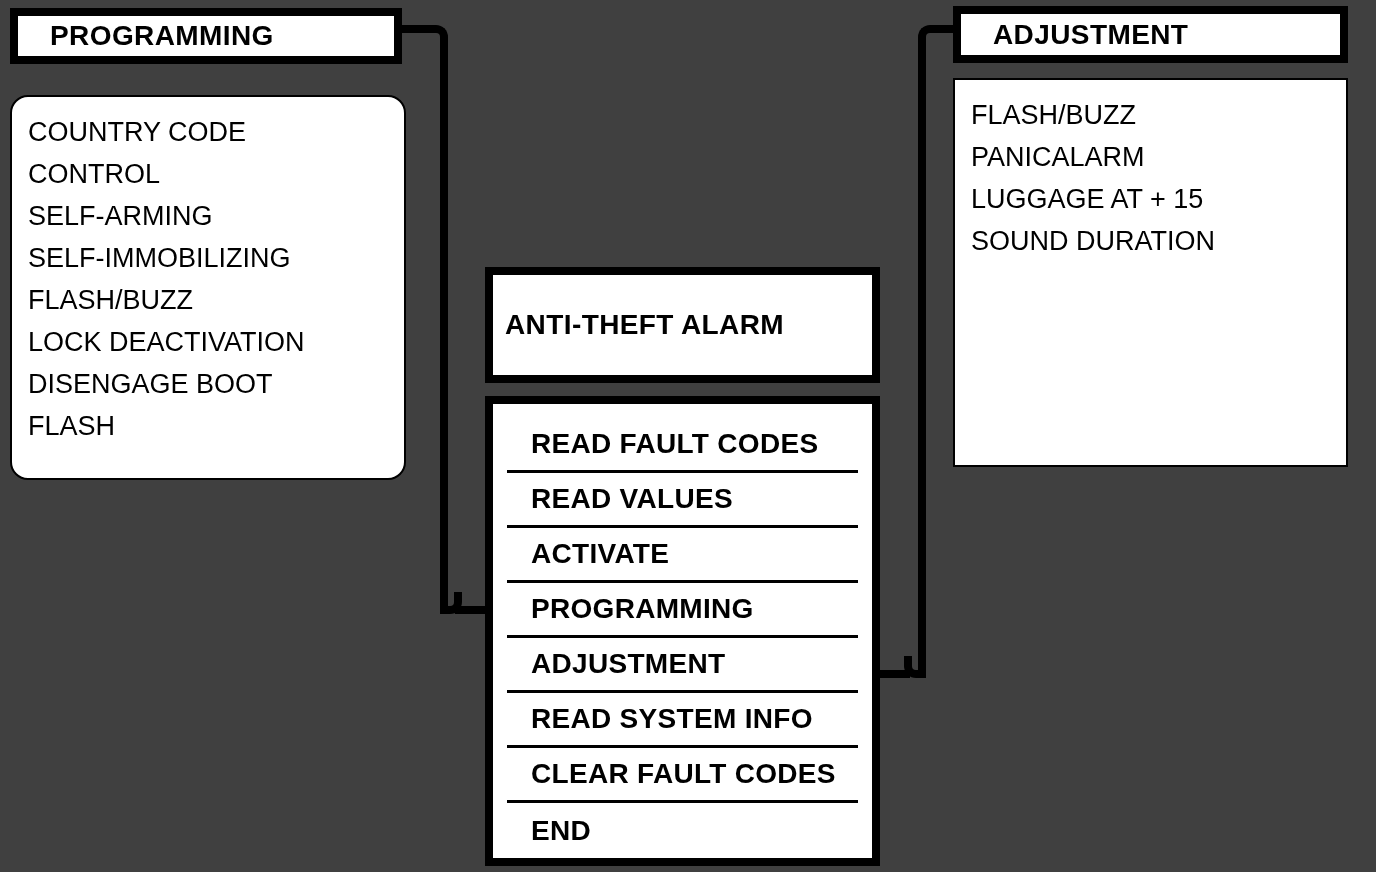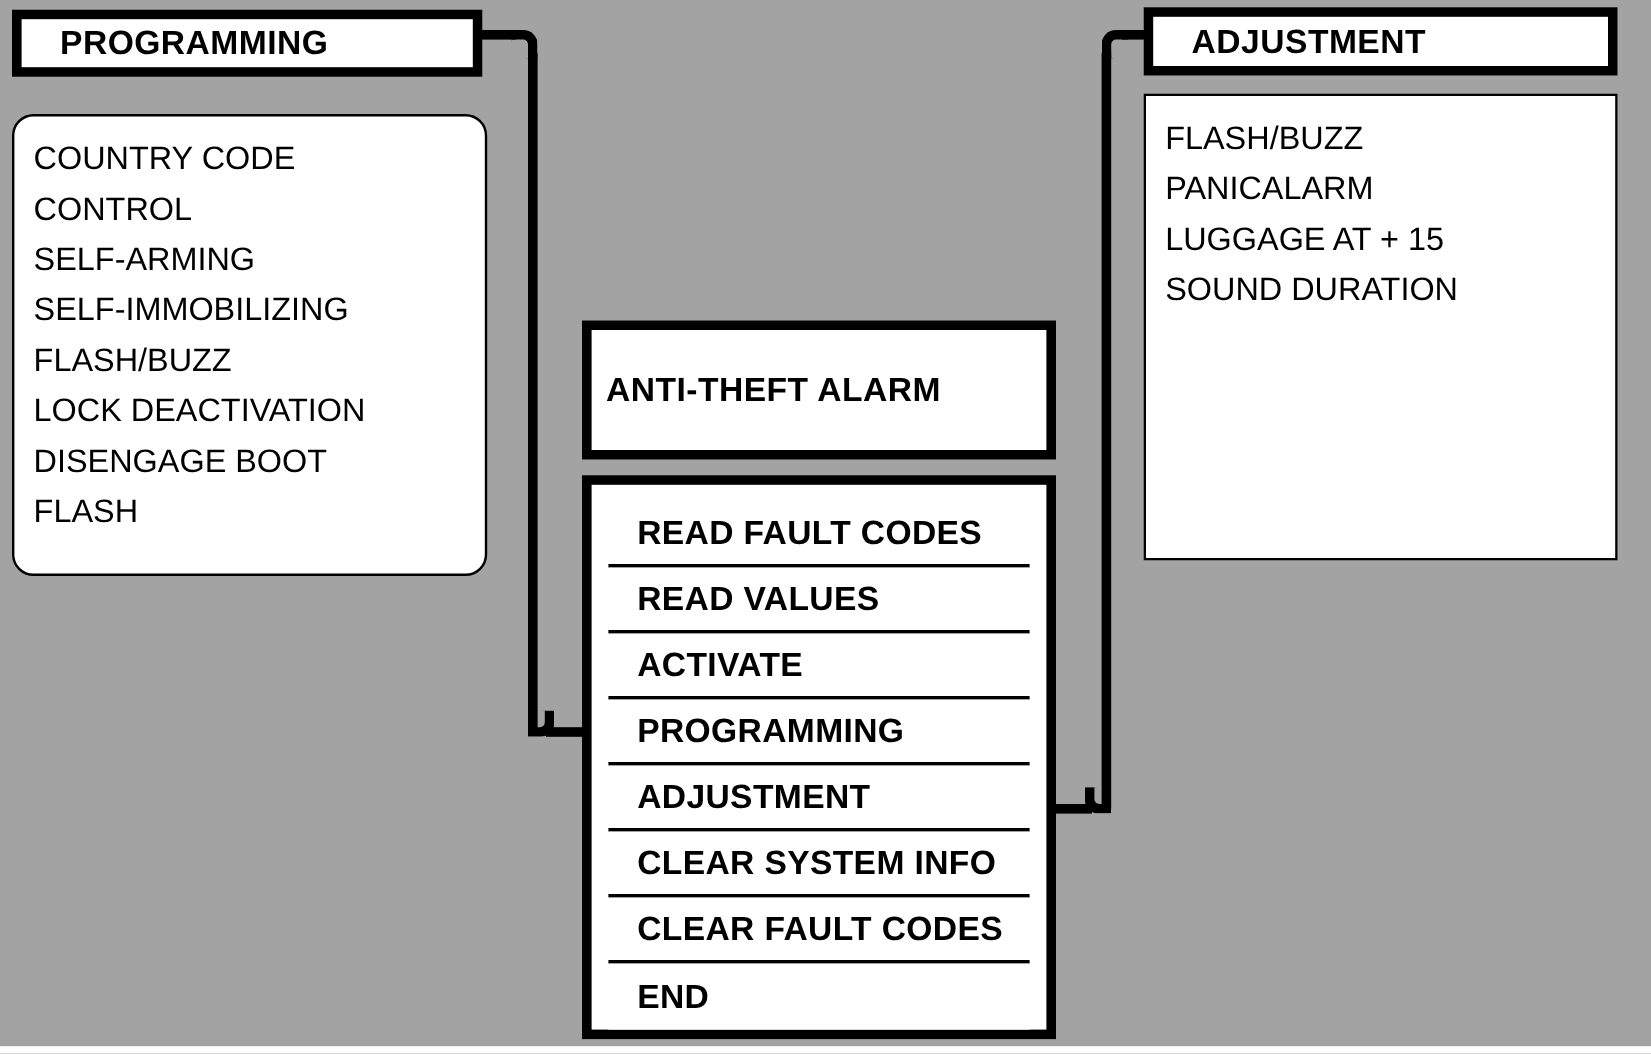--- a/index.html
+++ b/index.html
@@ -8,21 +8,21 @@
     background: #ffffff;
   }
   body {
     font-family: "Liberation Sans", sans-serif;
     color: #000000;
   }
   #canvas {
     position: relative;
     width: 1376px;
     height: 872px;
-    background: #a3a3a3;
+    background: #404040;
     overflow: hidden;
   }
 
   
   .header-box {
     position: absolute;
     box-sizing: border-box;
     border: 8px solid #000000;
     background: #ffffff;
     display: flex;
@@ -128,21 +128,21 @@
     <div class="menu-row">
       <span class="menu-row-label">ACTIVATE</span>
     </div>
     <div class="menu-row">
       <span class="menu-row-label">PROGRAMMING</span>
     </div>
     <div class="menu-row">
       <span class="menu-row-label">ADJUSTMENT</span>
     </div>
     <div class="menu-row">
-      <span class="menu-row-label">CLEAR SYSTEM INFO</span>
+      <span class="menu-row-label">READ SYSTEM INFO</span>
     </div>
     <div class="menu-row">
       <span class="menu-row-label">CLEAR FAULT CODES</span>
     </div>
     <div class="menu-row">
       <span class="menu-row-label">END</span>
     </div>
   </div>
 
   <div class="header-box" style="left:953px; top:6px; width:395px; height:57px;">

